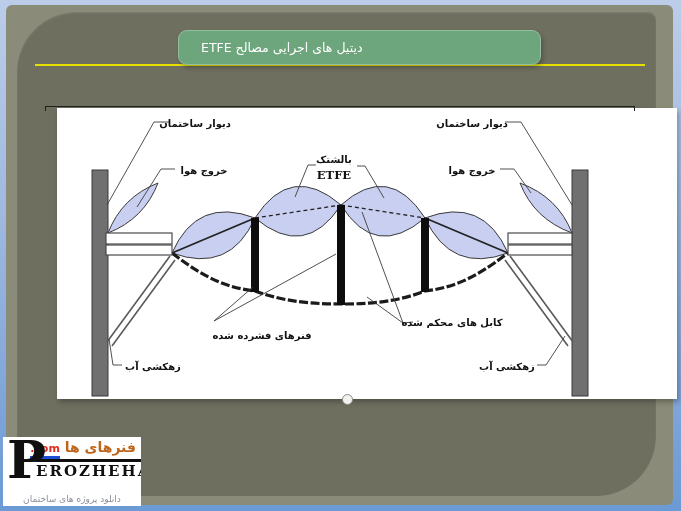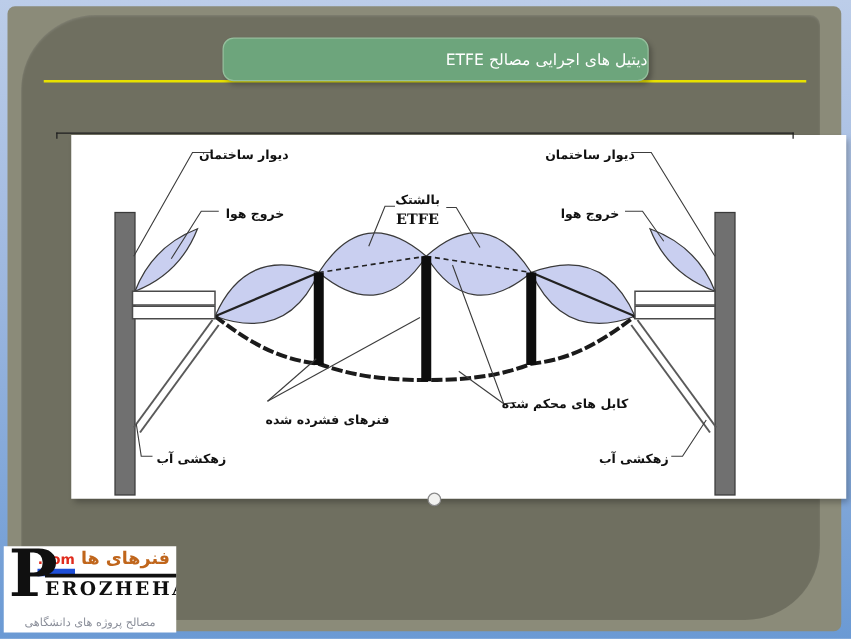--- a/index.html
+++ b/index.html
@@ -23,21 +23,21 @@
     box-shadow:inset 0 1px 2px rgba(255,255,255,0.12);
   }
   .yellow-line{
     position:absolute;left:35px;top:64px;width:610px;height:0;
     border-top:2px solid #e8e100;z-index:2;
   }
   .title-box{
     position:absolute;left:178px;top:30px;width:339px;height:33px;
     background:#6da57c;border:1px solid #95c09d;border-radius:9px;
     box-shadow:2px 3px 4px rgba(0,0,0,0.25);
-    display:flex;align-items:center;justify-content:flex-end;z-index:3;
+    display:flex;align-items:center;justify-content:flex-start;z-index:3;padding-left:22px;
   }
   .title-text{color:#ffffff;font-size:12.5px;direction:rtl;}
   .top-rule{
     position:absolute;left:45px;top:106px;width:590px;height:1px;
     background:#1f1f1f;z-index:3;
   }
   .top-rule::before,.top-rule::after{
     content:"";position:absolute;top:0;width:1px;height:5px;background:#1f1f1f;
   }
   .top-rule::before{left:0;}
@@ -165,15 +165,15 @@
 
   <div class="handle"></div>
 
   <div class="logo">
     <div class="logo-top">
       <span>فنرهای ها</span>
       <span class="logo-com" dir="ltr">.com</span>
     </div>
     <div class="logo-p">P</div>
     <div class="logo-name">EROZHEHA</div>
-    <div class="logo-sub">مصالح پروژه های دانشگاهی</div>
+    <div class="logo-sub">دانلود پروژه های ساختمان</div>
   </div>
 </div>
 
 </body></html>

